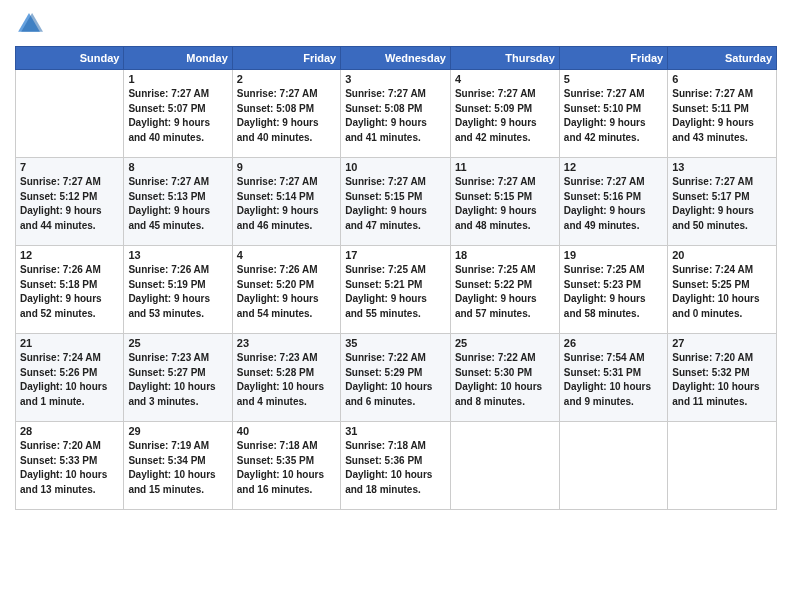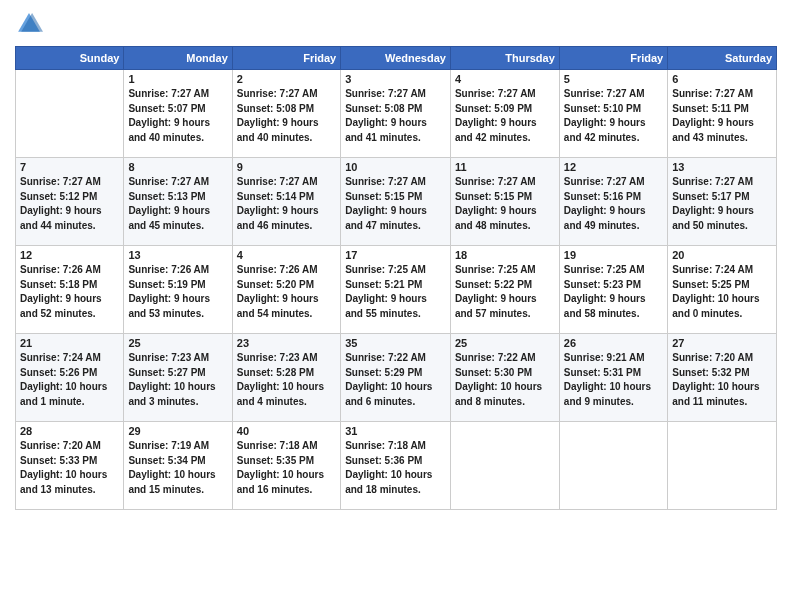--- a/index.html
+++ b/index.html
@@ -308,21 +308,21 @@
           </td>
           <td>
             <span class="day-number">25</span>
             <div class="day-info" style="white-space: pre-line;">Sunrise: 7:22 AM
 Sunset: 5:30 PM
 Daylight: 10 hours
 and 8 minutes.</div>
           </td>
           <td>
             <span class="day-number">26</span>
-            <div class="day-info" style="white-space: pre-line;">Sunrise: 9:21 AM
+            <div class="day-info" style="white-space: pre-line;">Sunrise: 7:54 AM
 Sunset: 5:31 PM
 Daylight: 10 hours
 and 9 minutes.</div>
           </td>
           <td>
             <span class="day-number">27</span>
             <div class="day-info" style="white-space: pre-line;">Sunrise: 7:20 AM
 Sunset: 5:32 PM
 Daylight: 10 hours
 and 11 minutes.</div>

